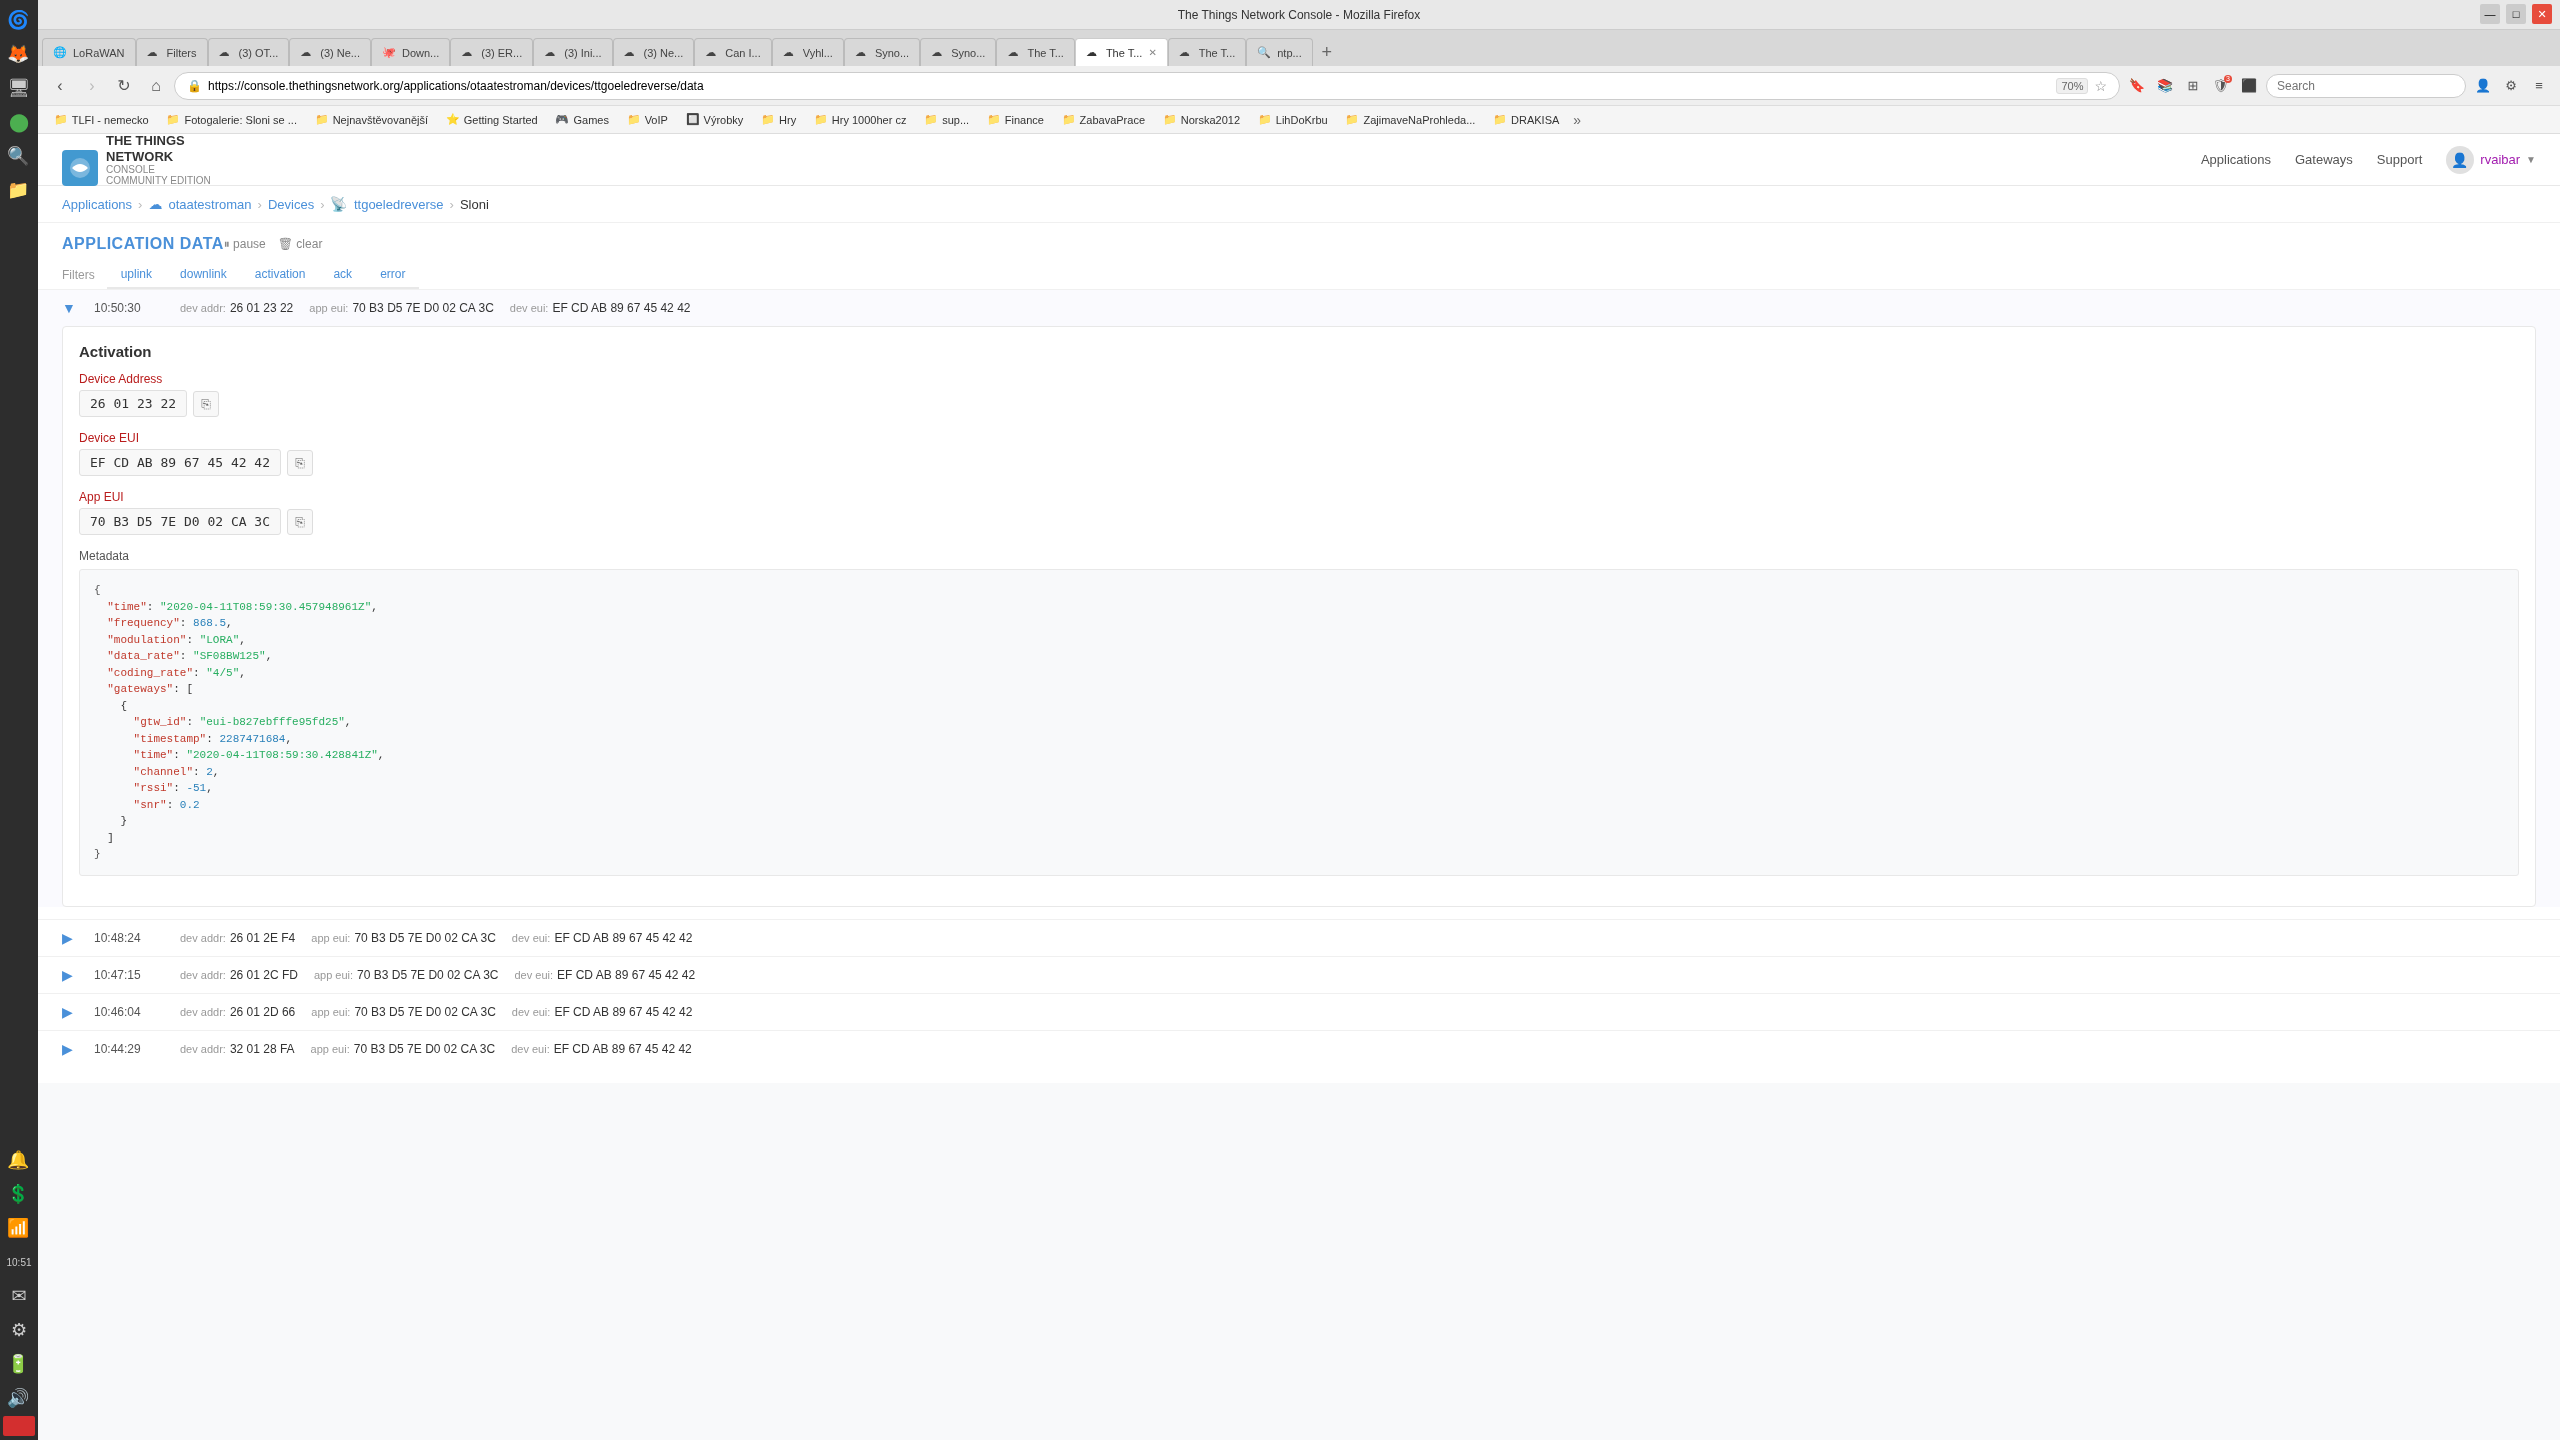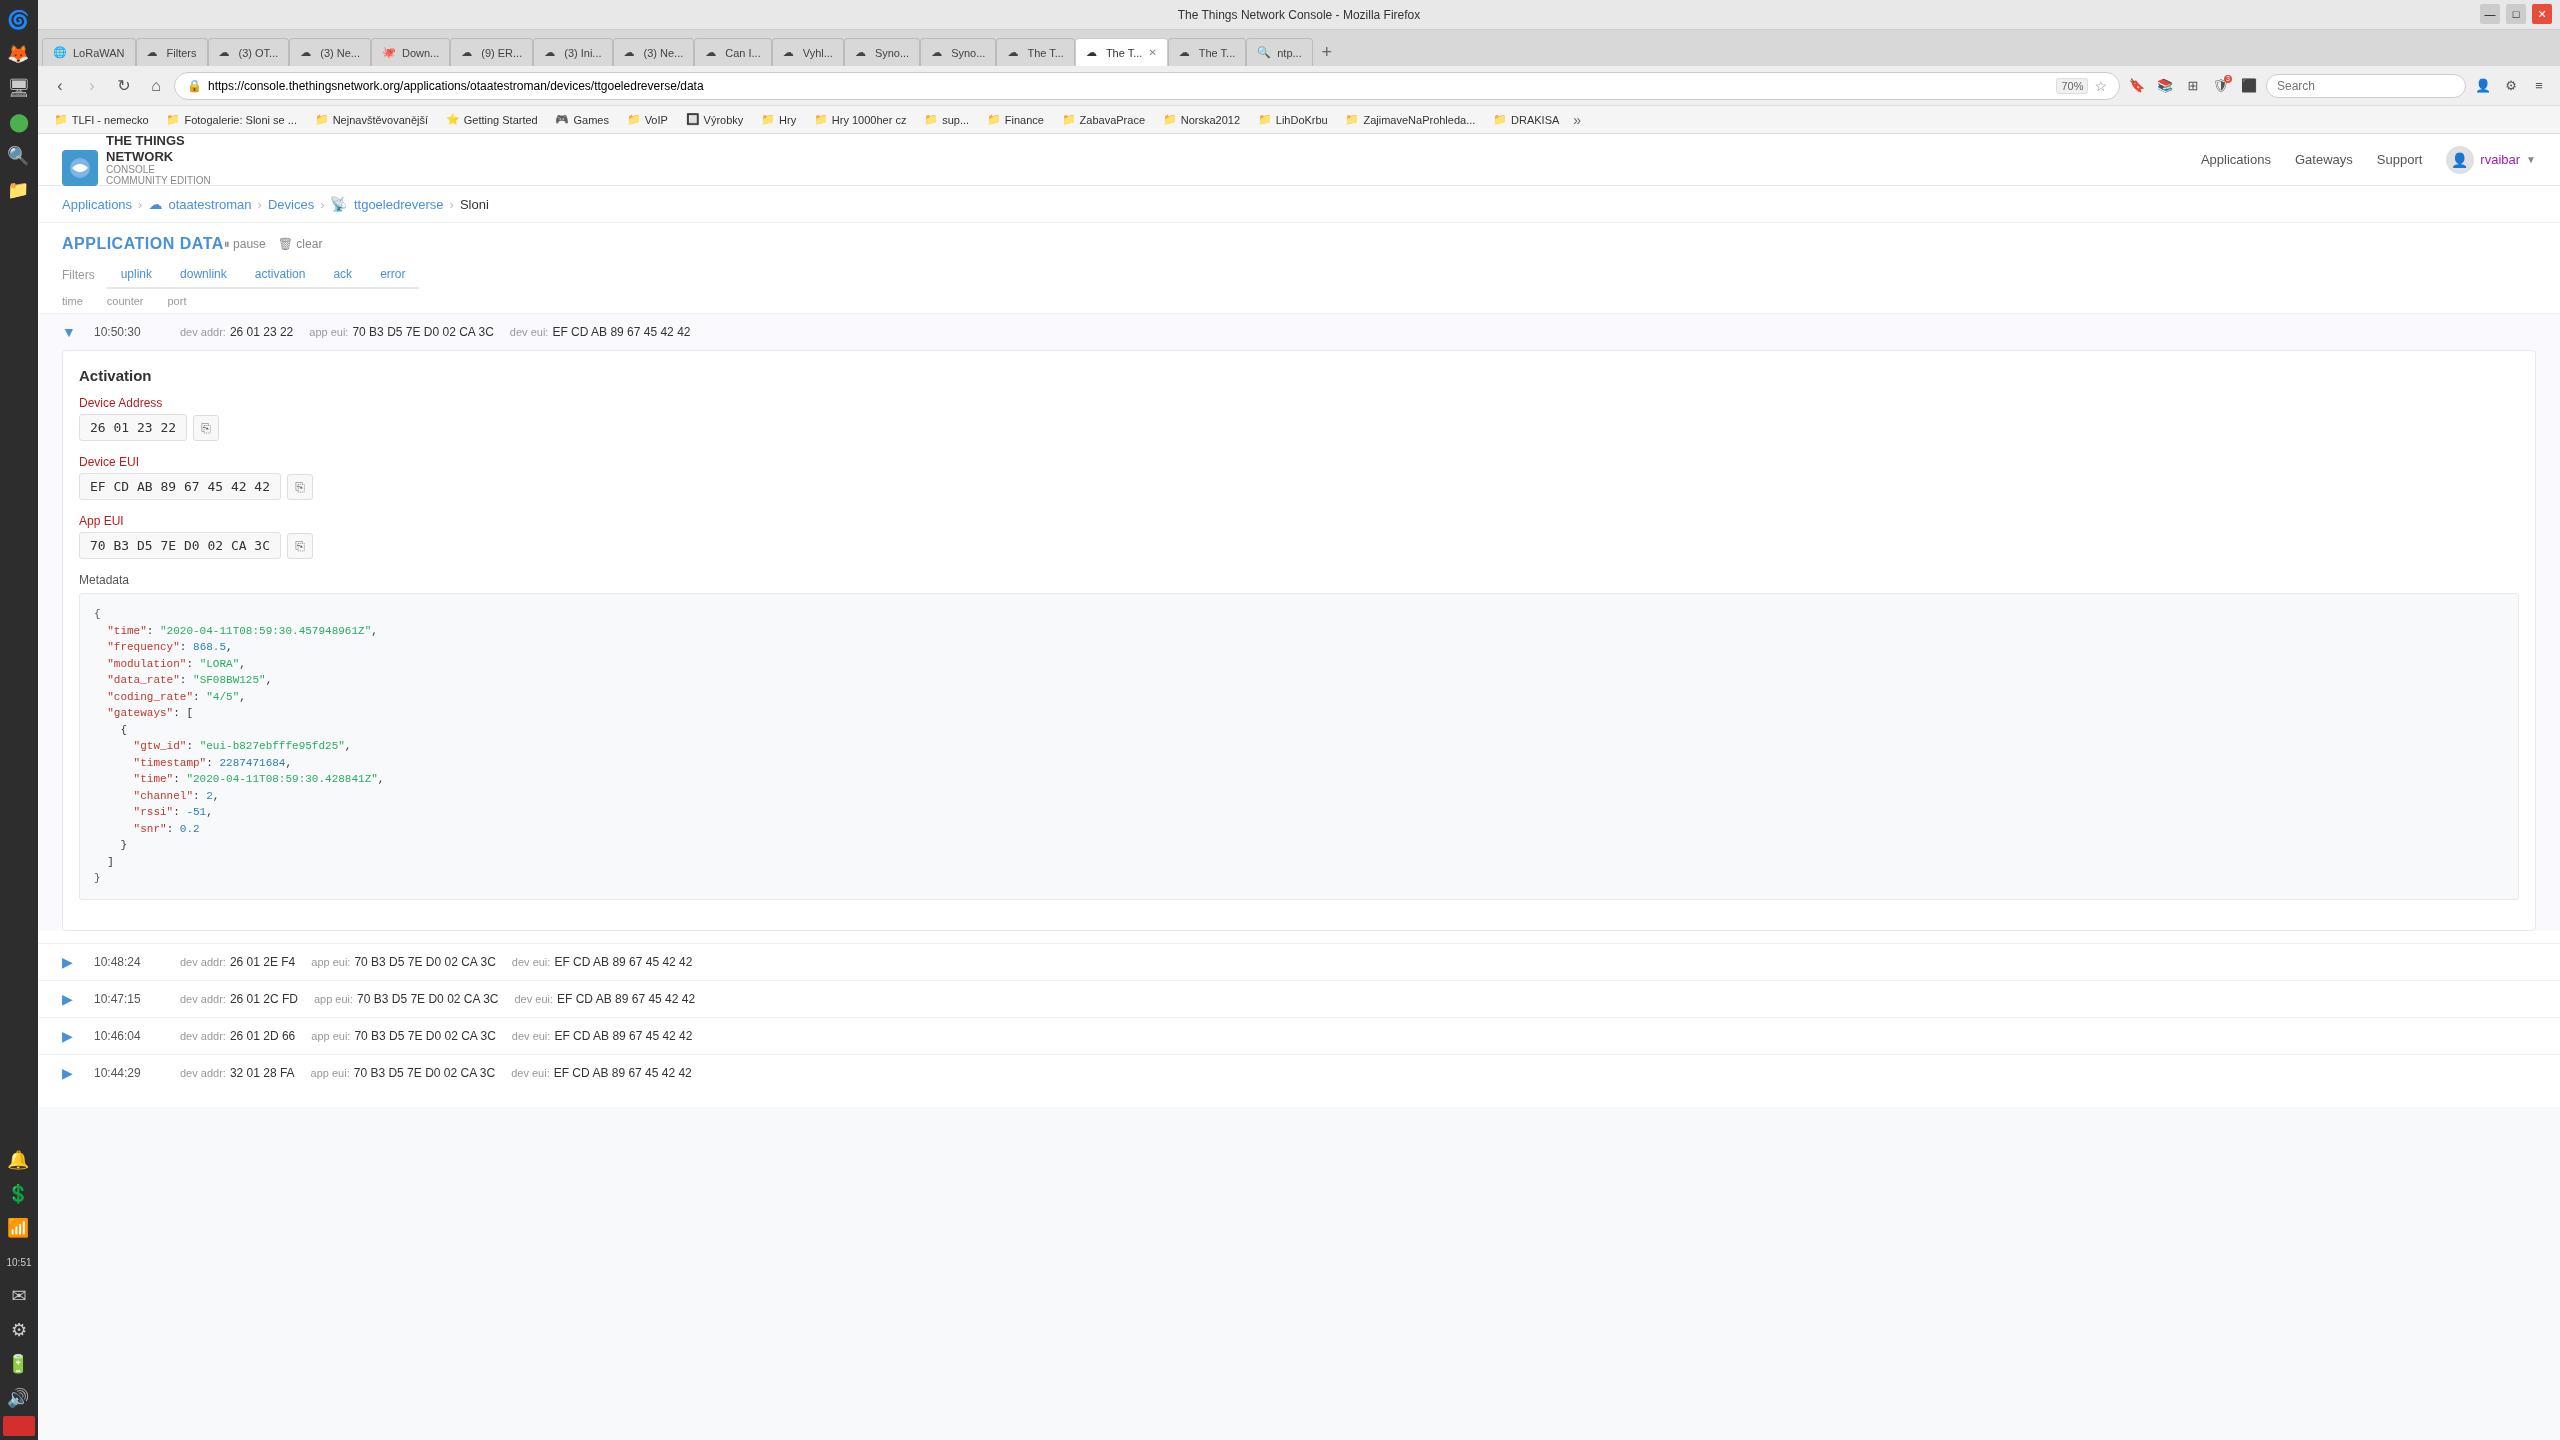--- a/index.html
+++ b/index.html
@@ -326,21 +326,21 @@
     <div class="tab">
       <span class="tab-favicon">☁</span>
       <span class="tab-label">(3) Ne...</span>
     </div>
     <div class="tab">
       <span class="tab-favicon">🐙</span>
       <span class="tab-label">Down...</span>
     </div>
     <div class="tab">
       <span class="tab-favicon">☁</span>
-      <span class="tab-label">(9) ER...</span>
+      <span class="tab-label">(3) ER...</span>
     </div>
     <div class="tab">
       <span class="tab-favicon">☁</span>
       <span class="tab-label">(3) Ini...</span>
     </div>
     <div class="tab">
       <span class="tab-favicon">☁</span>
       <span class="tab-label">(3) Ne...</span>
     </div>
     <div class="tab">
@@ -529,25 +529,20 @@
           <span class="filters-label">Filters</span>
           <div class="filter-tabs">
             <div class="filter-tab">uplink</div>
             <div class="filter-tab">downlink</div>
             <div class="filter-tab">activation</div>
             <div class="filter-tab">ack</div>
             <div class="filter-tab">error</div>
           </div>
         </div>
 
-        <div class="col-headers">
-          <span>time</span>
-          <span>counter</span>
-          <span>port</span>
-        </div>
 
         <div class="data-row row-expanded">
           <div class="data-row-header">
             <span class="row-toggle">▼</span>
             <span class="row-time">10:50:30</span>
             <div class="row-field">
               <span class="row-field-label">dev addr:</span>
               <span class="row-field-value">26 01 23 22</span>
             </div>
             <div class="row-field">

